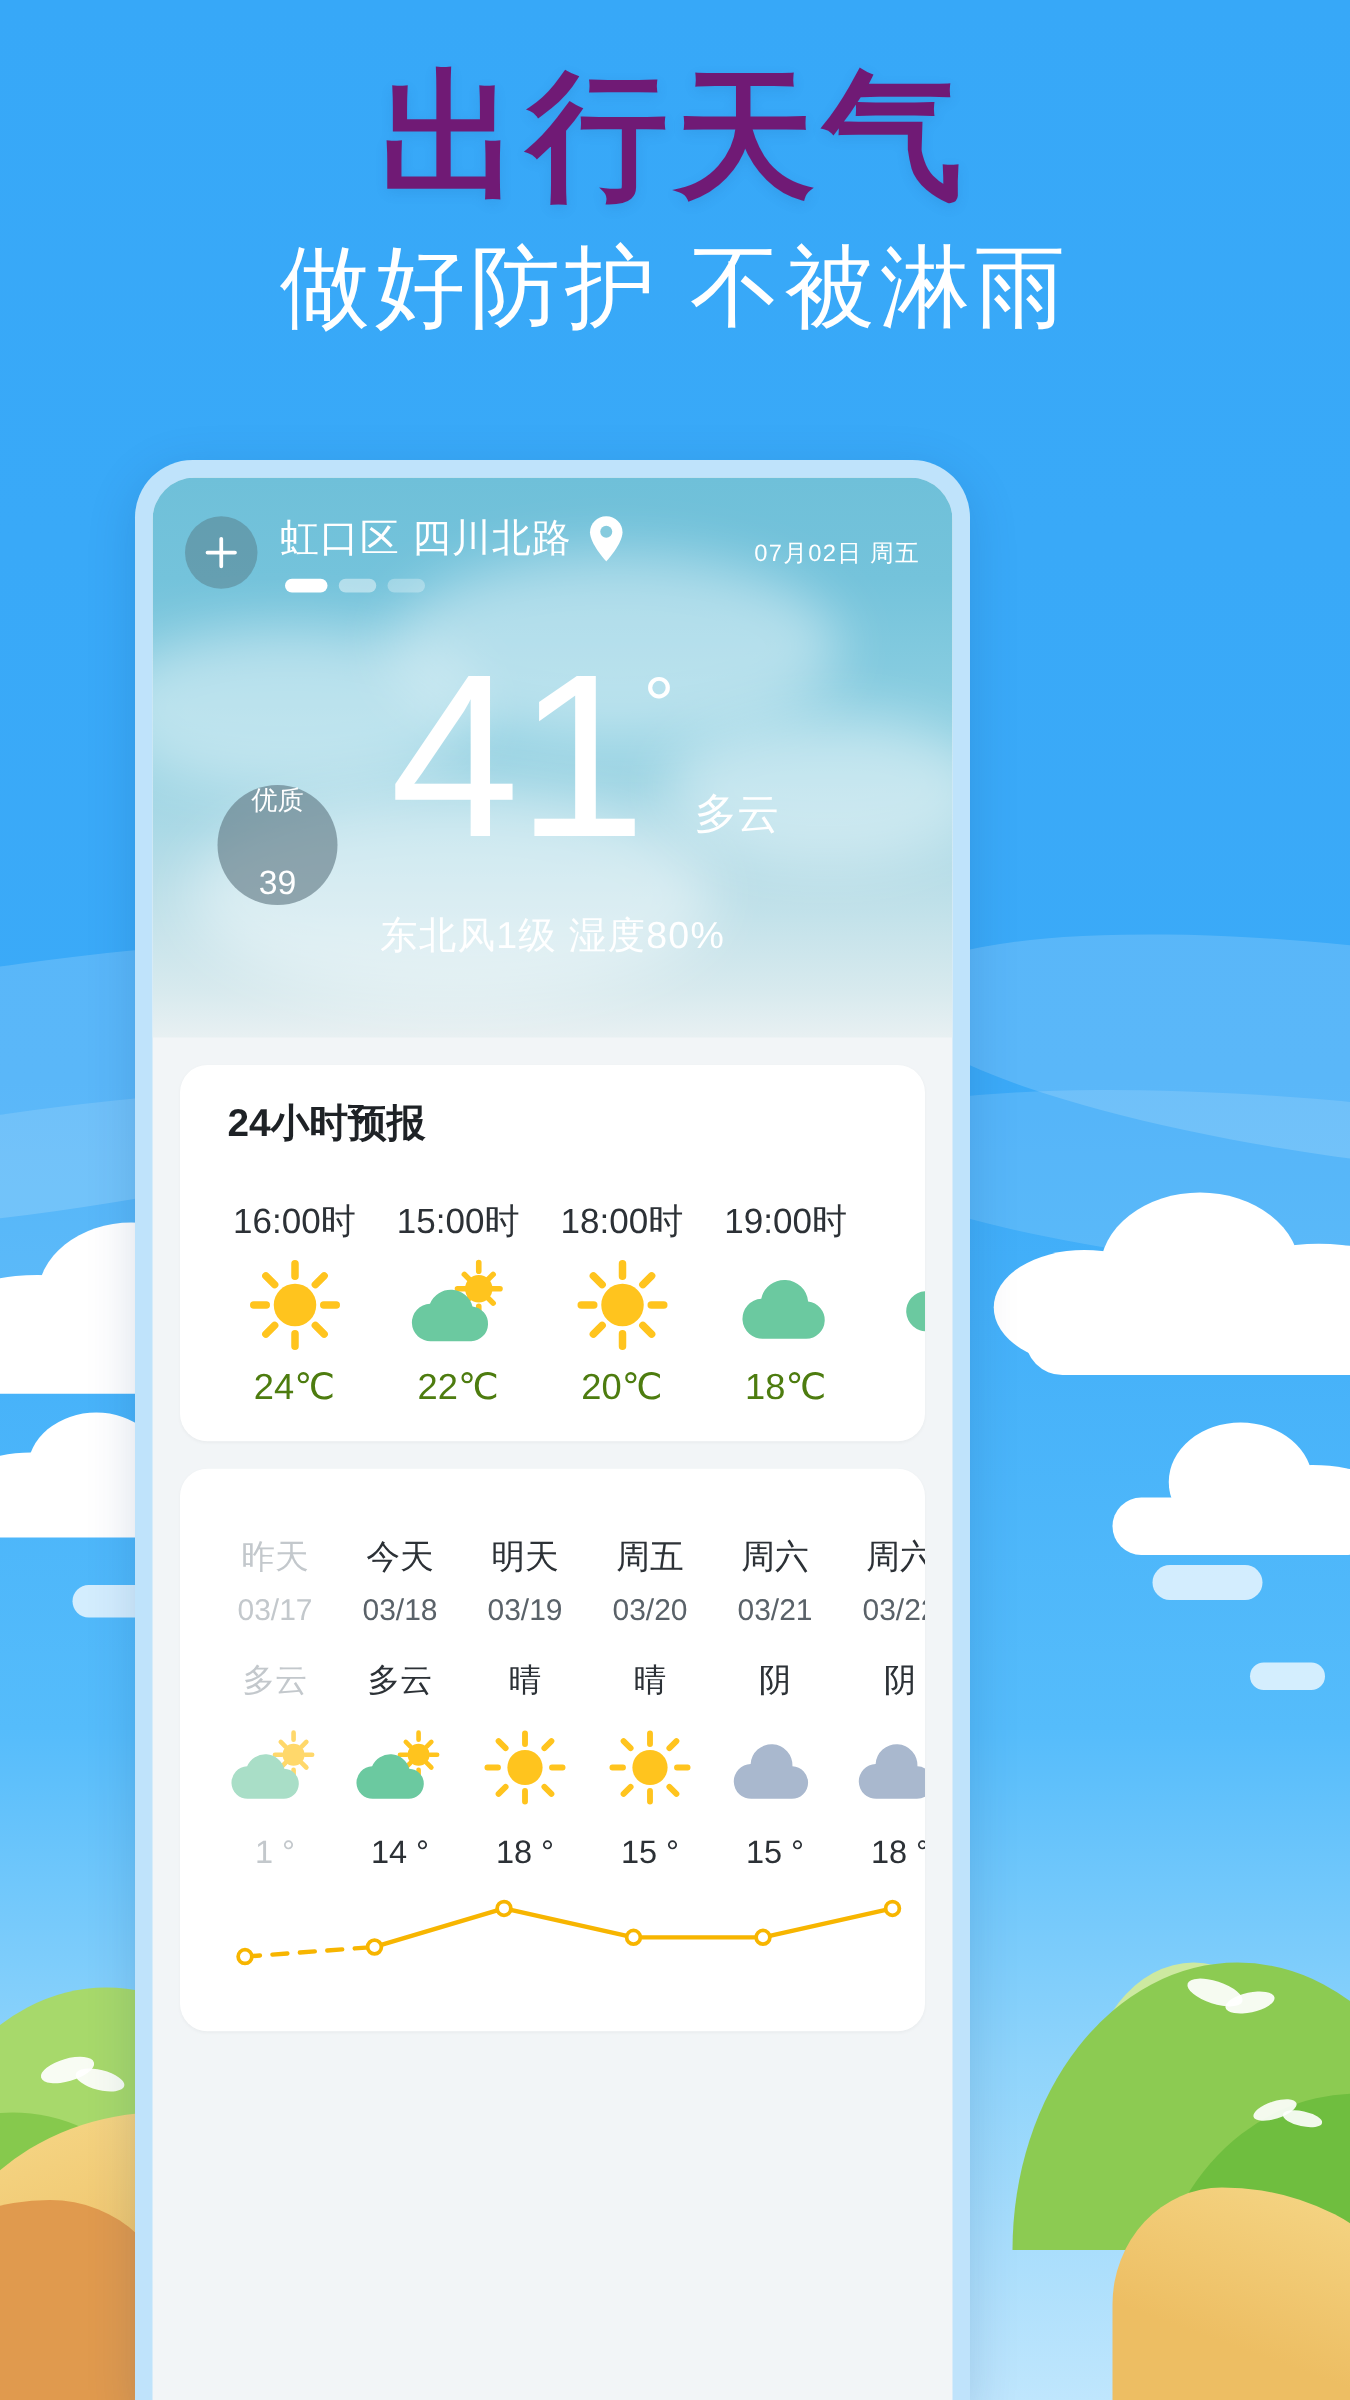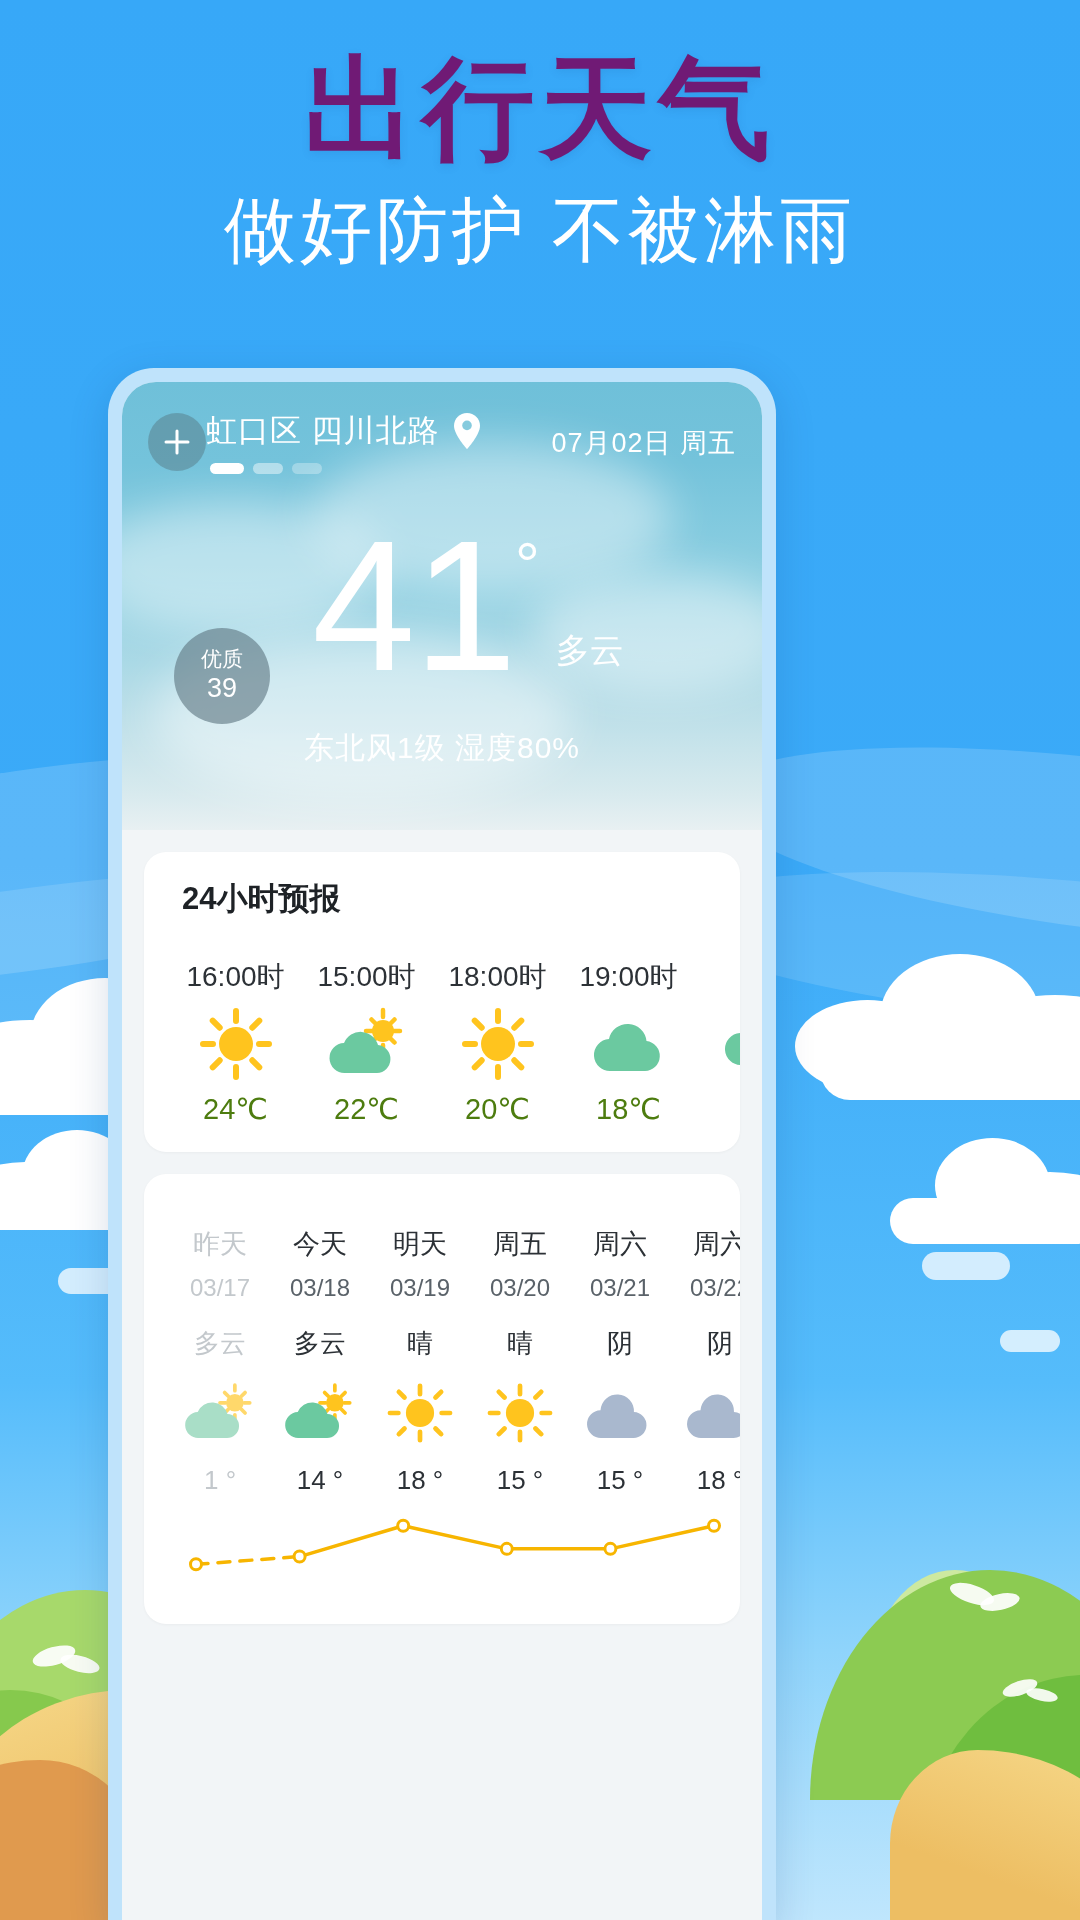--- a/index.html
+++ b/index.html
@@ -96,37 +96,37 @@
 
   .topbar {
     position:relative; display:flex; align-items:center;
     padding:34px 26px 0 26px; height:86px;
   }
   .plus-btn {
     width:58px; height:58px; border-radius:50%; background:rgba(80,110,120,.42);
     display:flex; align-items:center; justify-content:center; flex:0 0 auto;
   }
   .plus-btn svg { display:block; }
-  .loc-wrap { display:flex; flex-direction:column;justify-content:flex-end; }
+  .loc-wrap { margin-left:18px; display:flex; flex-direction:column;justify-content:flex-end; }
   .loc-row { display:flex; align-items:center; gap:12px; }
   .loc-name { color:#fff; font-size:31px; letter-spacing:1px; }
   .pin { display:block; }
   .dots { display:flex; gap:9px; margin-top:11px; margin-left:4px; }
   .dot { width:30px; height:11px; border-radius:6px; background:rgba(255,255,255,.45); }
   .dot.on { background:#fff; width:34px; }
   .dot.faint { background:rgba(255,255,255,.3); }
-  .date { margin-left:auto; color:#fff; font-size:27px; letter-spacing:1px; padding-top:2px; }
+  .date { margin-left:auto; color:#fff; font-size:19px; letter-spacing:1px; padding-top:2px; }
 
   .tempblock { position:relative; display:flex; align-items:flex-start; padding:56px 0 0 0; }
   .aqi {
     position:absolute; left:52px; top:160px;
     width:96px; height:96px; border-radius:50%;
     background:rgba(95,120,130,.62);
     color:#fff; display:flex; flex-direction:column;
-    align-items:center; justify-content:center; line-height:1.25;
+    align-items:center; justify-content:space-between; line-height:1.25;
   }
   .aqi .lvl { font-size:21px; }
   .aqi .num { font-size:27px; }
 
   .bigtemp {
     margin-left:190px; display:flex; align-items:flex-start;
   }
   .bigtemp .val {
     font-size:186px; color:#fff; font-weight:300; line-height:.88; letter-spacing:-2px;
   }

